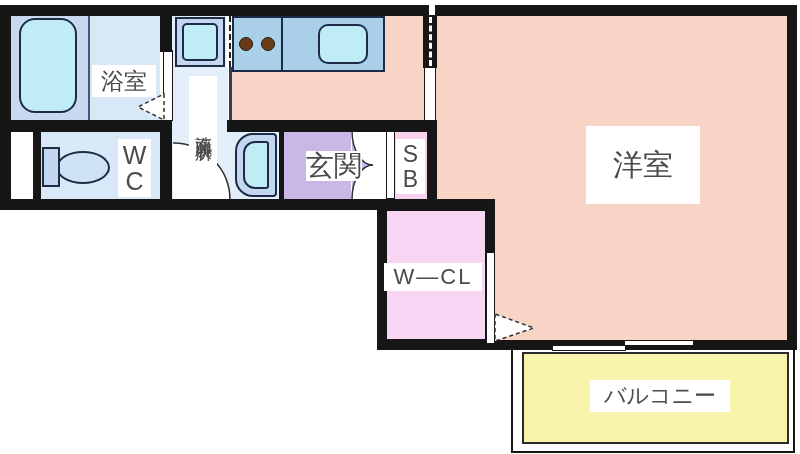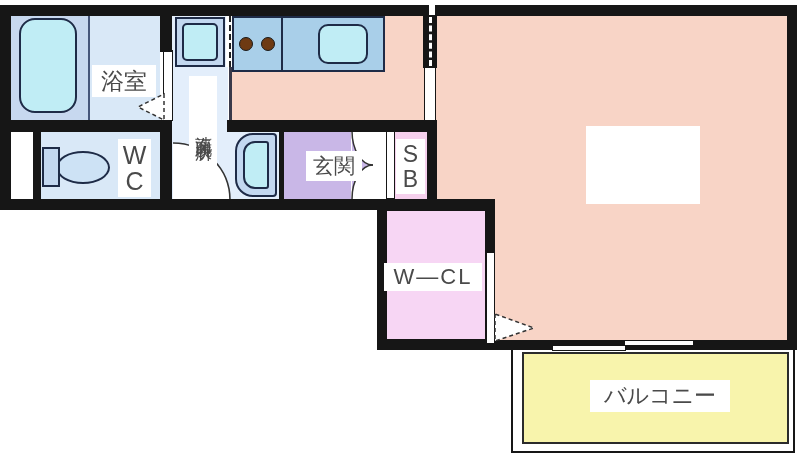--- a/index.html
+++ b/index.html
@@ -105,30 +105,31 @@
 
   <div class="lbl" style="left:189px;top:76px;width:28px;height:104px;font-size:17px;writing-mode:vertical-rl;text-orientation:upright;letter-spacing:2px;">
     <span>洗面脱衣所</span>
   </div>
 
   <div class="lbl col" style="left:118px;top:139px;width:33px;height:58px;font-size:25px;">
     <span>W</span>
     <span>C</span>
   </div>
 
-  <div class="lbl" style="left:306px;top:151px;width:56px;height:30px;font-size:21px;">
+  <div class="lbl" style="left:306px;top:151px;width:56px;height:30px;font-size:28px;">
     <span>玄関</span>
   </div>
 
   <div class="lbl col" style="left:396px;top:139px;width:29px;height:55px;font-size:23px;">
     <span>S</span>
     <span>B</span>
   </div>
 
   <div class="lbl col" style="left:586px;top:126px;width:114px;height:78px;font-size:30px;line-height:1.2;">
+    <span>洋室</span>
   </div>
 
   <div class="lbl" style="left:590px;top:380px;width:140px;height:32px;font-size:22px;">
     <span>バルコニー</span>
   </div>
 
   <div class="lbl" style="left:384px;top:263px;width:98px;height:28px;font-size:22px;letter-spacing:2px;">
     <span>W—CL</span>
   </div>
 

